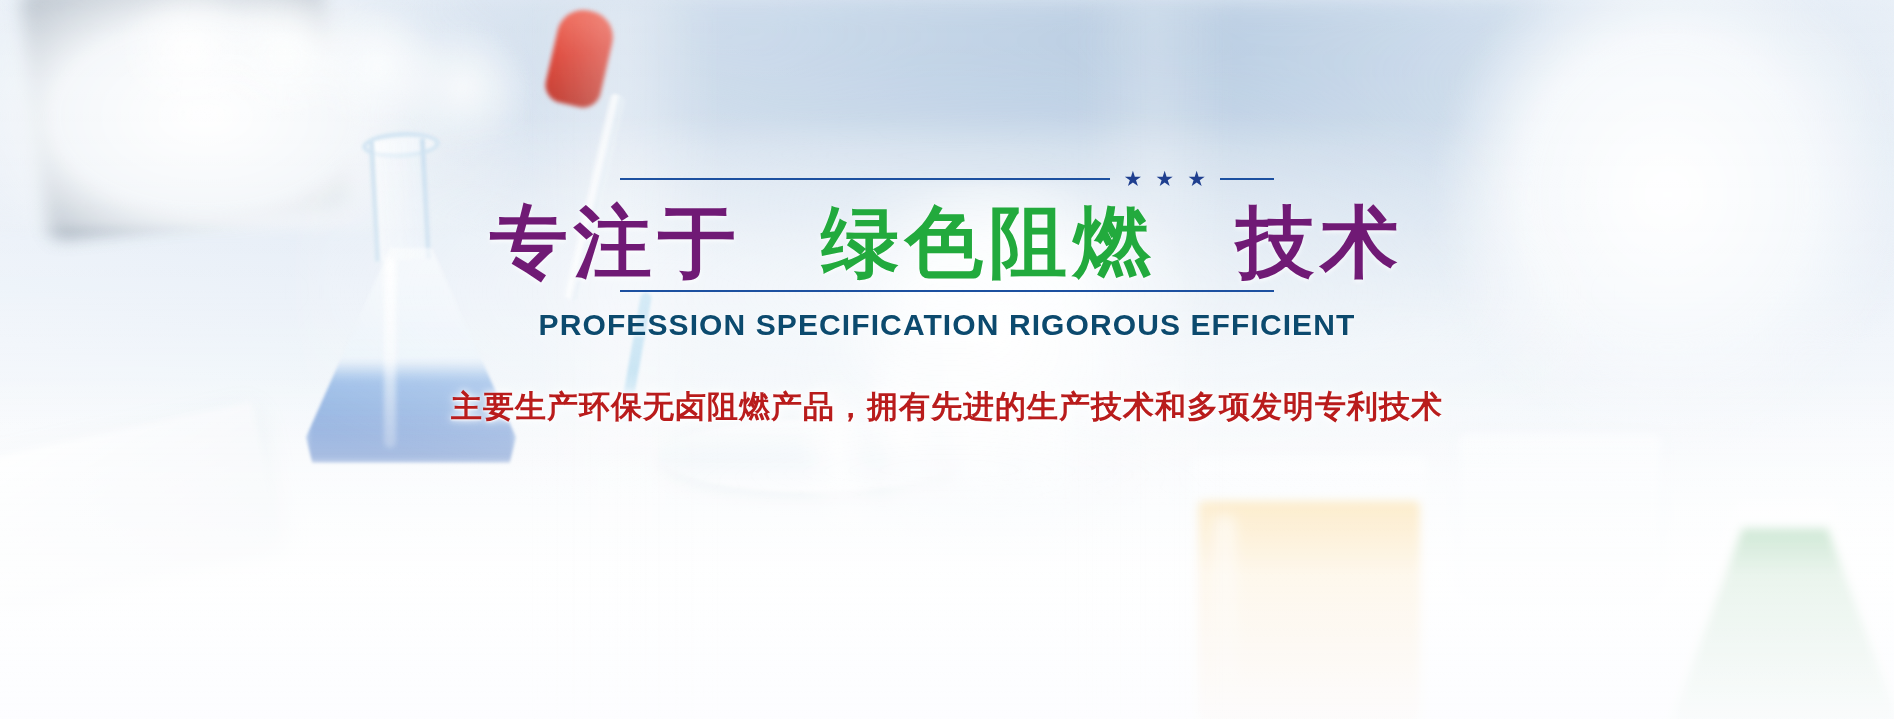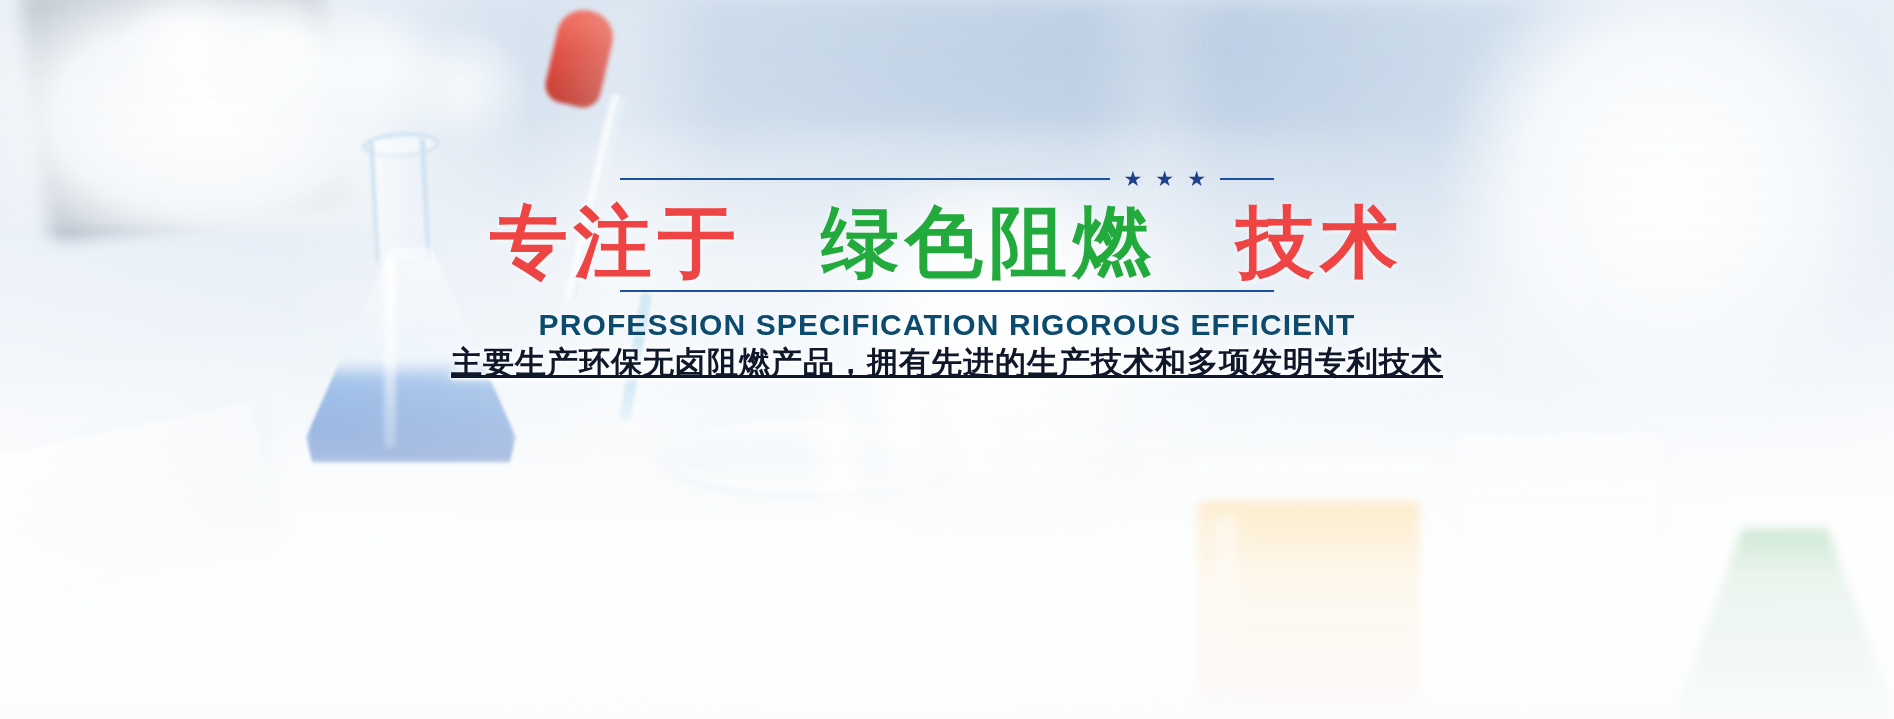--- a/index.html
+++ b/index.html
@@ -261,21 +261,21 @@
 
   .headline {
     margin-top: 10px;
     font-size: 78px;
     font-weight: 700;
     letter-spacing: 6px;
     line-height: 1.12;
     white-space: nowrap;
     text-shadow: 0 2px 4px rgba(255,255,255,.75);
   }
-  .hl-blue  { color: #ef4444; }
+  .hl-blue  { color: #701a75; }
   .hl-green { color: #22aa3d; }
   .hl-gap   { display: inline-block; width: 24px; }
 
   .underline-rule {
     width: 654px;
     margin: 4px auto 0;
     height: 0;
     border-top: 2px solid #1c50a0;
   }
 
@@ -283,30 +283,30 @@
     margin-top: 16px;
     font-size: 30px;
     font-weight: 700;
     letter-spacing: 1.1px;
     color: #0c4a6e;
     white-space: nowrap;
     text-shadow: 0 1px 3px rgba(255,255,255,.8);
   }
 
   .description {
+    margin-top: 44px;
     font-size: 31px;
     font-weight: 700;
     letter-spacing: 1px;
-    color: #0f172a;
+    color: #b91c1c;
     white-space: nowrap;
     text-shadow:
       0 0 6px rgba(255,255,255,.95),
       0 0 12px rgba(255,255,255,.8),
       0 1px 2px rgba(255,255,255,.9);
-    text-decoration: underline;
   }
 </style>
 </head>
 <body>
 
 <div id="banner">
 
   <div class="bg-layer bg-base"></div>
   <div class="bg-layer bg-coat"></div>
 

